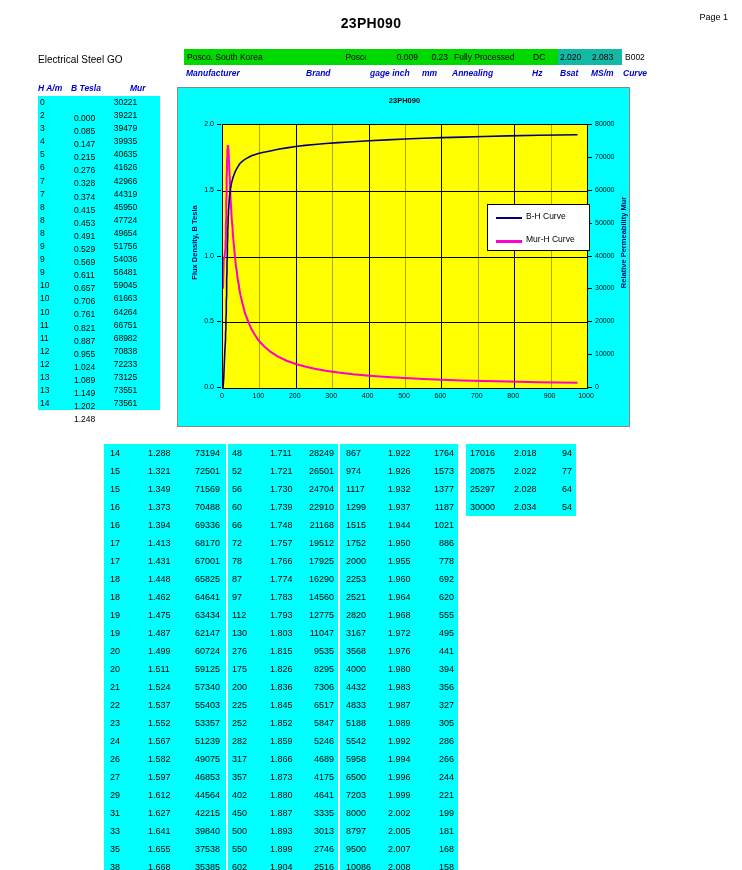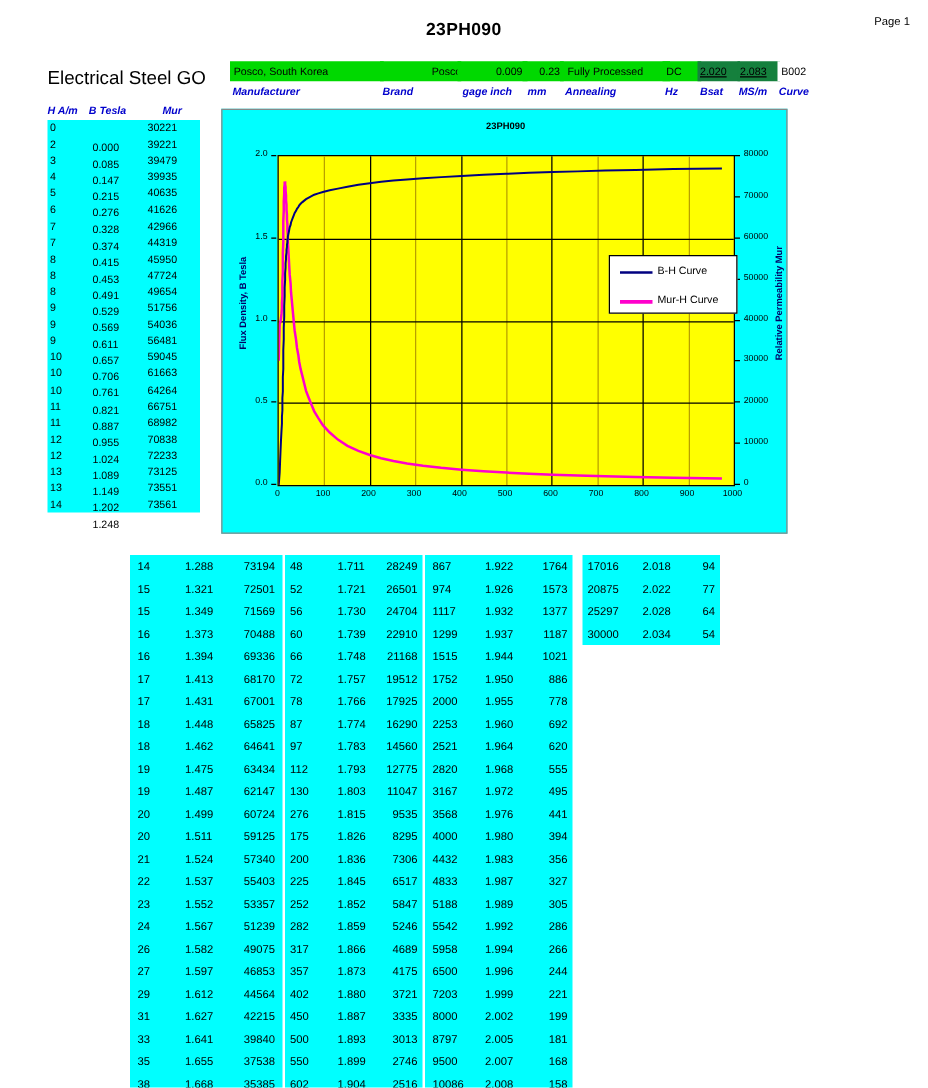--- a/index.html
+++ b/index.html
@@ -13,31 +13,31 @@
 
   
   #doc-title{
     position:absolute;left:0;top:15px;width:742px;text-align:center;
     font-size:14px;font-weight:bold;color:#000;letter-spacing:.3px;
   }
   #page-number{
     position:absolute;right:14px;top:12px;font-size:9px;color:#000;
   }
   #material-class{
-    position:absolute;left:38px;top:54px;font-size:15px;color:#000;
+    position:absolute;left:38px;top:54px;font-size:10px;color:#000;
   }
 
   
   #spec-strip{position:absolute;left:184px;top:49px;width:452px;height:16px;}
   .spec-cell{
     position:absolute;top:0;height:16px;line-height:16px;
     font-size:8.5px;color:#000;background:#00d900;
     white-space:nowrap;overflow:hidden;
   }
-  .spec-cell.yellow{background:#15803d;text-decoration:underline;}
+  .spec-cell.yellow{background:#14b8a6;}
   .spec-cell.white{background:#ffffff;}
   .spec-cell.r{text-align:right;}
   #spec-labels{position:absolute;left:184px;top:66px;width:452px;height:14px;}
   .spec-label{
     position:absolute;top:0;height:14px;line-height:14px;
     font-size:8.5px;font-style:italic;font-weight:bold;color:#0000cc;
     white-space:nowrap;
   }
 
   
@@ -50,21 +50,21 @@
   #left-table .hdr .c0{left:0;}
   #left-table .hdr .c1{left:33px;}
   #left-table .hdr .c2{left:92px;text-align:right;}
   #left-body{background:#00ffff;width:122px;}
   #left-body .row{height:13.1px;position:relative;}
   #left-body .row span{
     position:absolute;font-size:8.5px;color:#000;line-height:13.1px;
   }
   #left-body .row .c0{left:2px;}
   #left-body .row .c1{left:36px;margin-top:16px;}
-  #left-body .row .c2{left:80px;width:55px;text-align:left;}
+  #left-body .row .c2{left:60px;width:55px;text-align:center;}
 
   
   #chart-panel{
     position:absolute;left:177px;top:87px;width:453px;height:340px;
     background:#00ffff;border:1px solid #888;box-sizing:border-box;
   }
   #chart-title{
     position:absolute;left:0;top:8px;width:453px;text-align:center;
     font-size:7.5px;font-weight:bold;color:#000;
   }
@@ -588,21 +588,21 @@
         <span class="c2">4689</span>
       </div>
       <div class="row">
         <span class="c0">357</span>
         <span class="c1">1.873</span>
         <span class="c2">4175</span>
       </div>
       <div class="row">
         <span class="c0">402</span>
         <span class="c1">1.880</span>
-        <span class="c2">3721</span>
+        <span class="c2">4641</span>
       </div>
       <div class="row">
         <span class="c0">450</span>
         <span class="c1">1.887</span>
         <span class="c2">3335</span>
       </div>
       <div class="row">
         <span class="c0">500</span>
         <span class="c1">1.893</span>
         <span class="c2">3013</span>

